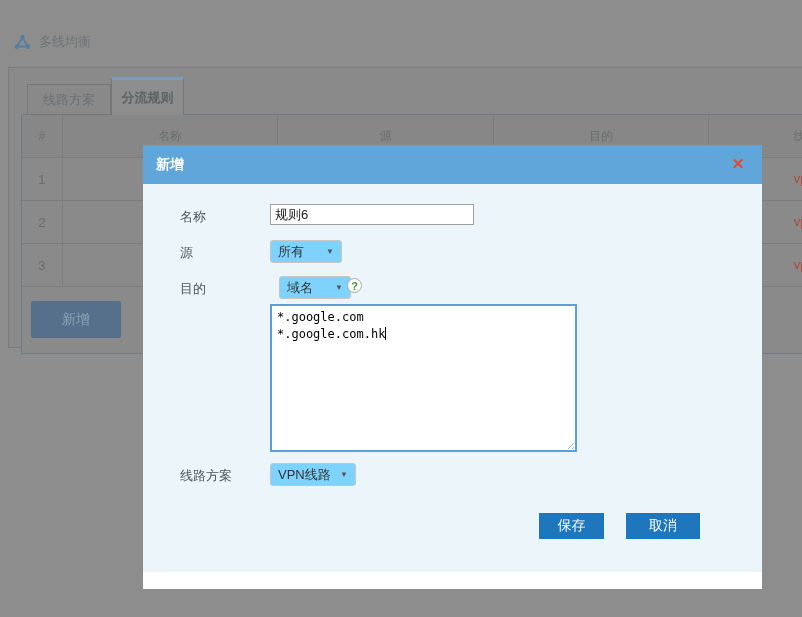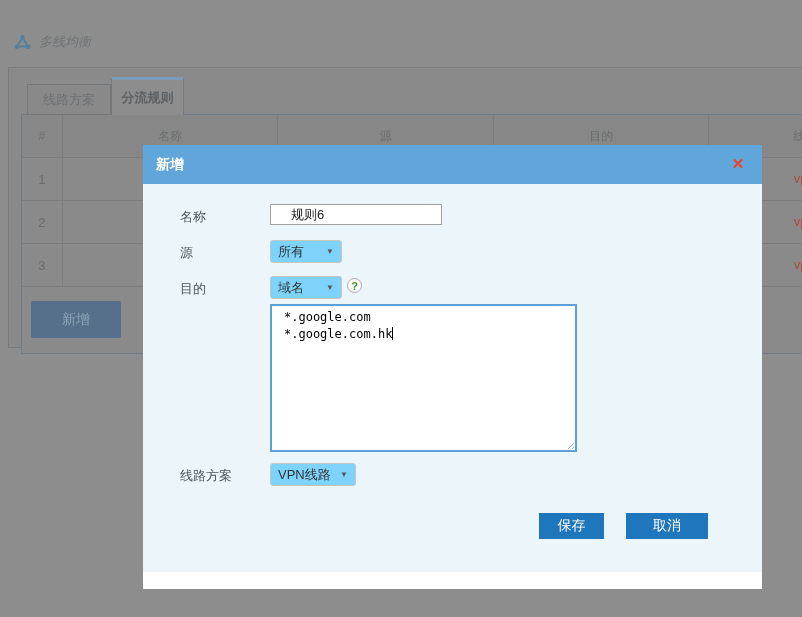--- a/index.html
+++ b/index.html
@@ -1,20 +1,20 @@
 <!DOCTYPE html>
 <html><head>
 <meta charset="utf-8">
 <style>
   * { margin:0; padding:0; box-sizing:border-box; }
   body { font-family:"Liberation Sans", sans-serif; }
   .screen { position:relative; width:802px; height:617px; background:#8d8d8d; overflow:hidden; }
 
   
-  .page-title { position:absolute; left:14px; top:33px; display:flex; align-items:center; gap:8px;font-style:italic; }
+  .page-title { position:absolute; left:14px; top:33px; display:flex; align-items:center; gap:8px; }
   .page-title span { font-size:13px; color:#6f7375; }
   .panel { position:absolute; left:8px; top:67px; width:820px; height:281px;
            background:#8a8a8a; border:1px solid #797d7e; }
   .tab { position:absolute; font-size:13px; display:flex; align-items:center; justify-content:center; z-index:3; }
   .tab-inactive { left:27px; top:84px; width:84px; height:31px; background:#898989;
                   border:1px solid #74787a; color:#6e7173; }
   .tab-active { left:111px; top:77px; width:73px; height:38px; background:#8d8d8d;
                 border:1px solid #74787a; border-bottom:none; border-top:3px solid #7b9db9;
                 color:#5e6265; font-weight:bold;font-family:Liberation Serif, serif; }
   .bgtable { position:absolute; left:21px; top:114px; width:905px; height:240px;
@@ -42,46 +42,46 @@
   .modal-title { position:absolute; left:13px; top:0; height:39px; display:flex; align-items:center;
                  color:#ffffff; font-size:14px; font-weight:bold; }
   .modal-close { position:absolute; left:586px; top:10px; width:18px; height:18px; border:none;
                  background:transparent; color:#e8432c; font-size:15px; font-weight:bold;
                  line-height:18px; text-align:center; cursor:pointer; }
   .fld-label { position:absolute; font-size:13px; color:#4d565e; }
   .lbl-name { left:37px; top:63px; }
   .lbl-source { left:37px; top:99px; }
   .lbl-dest { left:37px; top:135px; }
   .lbl-line { left:37px; top:322px; }
-  .name-input { position:absolute; left:127px; top:59px; width:172px; height:21px;
+  .name-input { position:absolute; left:127px; top:59px; width:204px; height:21px;
                 border:1px solid #a0a0a0; background:#ffffff; font-size:13px; color:#222;
-                padding:0 20px; font-family:"Liberation Sans", sans-serif; }
+                padding:0 4px; font-family:"Liberation Sans", sans-serif; }
   .selectbox { position:absolute; height:23px; background:#7dd3fc; border:1px solid #c6c6c6;
                border-radius:3px; display:flex; align-items:center; justify-content:space-between;
                padding:0 7px; font-size:13px; color:#333; cursor:pointer; }
   .sel-source { left:127px; top:95px; width:72px; }
-  .sel-dest { left:127px; top:131px; width:72px; }
+  .sel-dest { left:136px; top:131px; width:72px; }
   .sel-line { left:127px; top:318px; width:86px; }
   .sel-arrow { font-size:8px; color:#555; margin-left:6px; }
   .help-icon { position:absolute; left:204px; top:133px; width:15px; height:15px; border-radius:50%;
                border:1px solid #a9a9a9; background:#fdfdfd; color:#3c9b28; font-size:11px;
                font-weight:bold; display:flex; align-items:center; justify-content:center; }
   .textarea-wrap { position:absolute; left:127px; top:159px; width:307px; height:148px; }
   .domain-text { width:307px; height:148px; background:#ffffff; border:2px solid #5c9fd9;
                  font-family:"DejaVu Sans Mono", monospace; font-size:12px; line-height:17px;
-                 color:#000; padding:3px 12px; white-space:pre-wrap; overflow:hidden; cursor:text; }
+                 color:#000; padding:3px 5px; white-space:pre-wrap; overflow:hidden; cursor:text; }
   .domain-text::after { content:""; display:inline-block; width:1px; height:13px;
                         background:#000; vertical-align:-2px; }
   .resize-handle { position:absolute; right:3px; bottom:3px; width:9px; height:9px;
                    background:repeating-linear-gradient(135deg, transparent 0 2px, #9db8ce 2px 3px);
                    clip-path:polygon(100% 0, 100% 100%, 0 100%); cursor:nwse-resize; }
   .modal-btn { position:absolute; top:368px; height:26px; background:#1e76bd; border:none;
                color:#ffffff; font-size:14px; cursor:pointer; }
   .btn-save { left:396px; width:65px; }
-  .btn-cancel { left:483px; width:82px; }
+  .btn-cancel { left:483px; width:74px; }
   .modal-footer { position:absolute; left:0; bottom:0; width:619px; height:17px; background:#ffffff; }
 </style>
 </head>
 <body>
 
 <div class="screen">
 
   <div class="page-title">
     <svg width="17" height="16" viewBox="0 0 17 16">
       <path d="M8.5 3.5 L14 12.5 L3 12.5 Z" fill="none" stroke="#55809f" stroke-width="2"></path>

